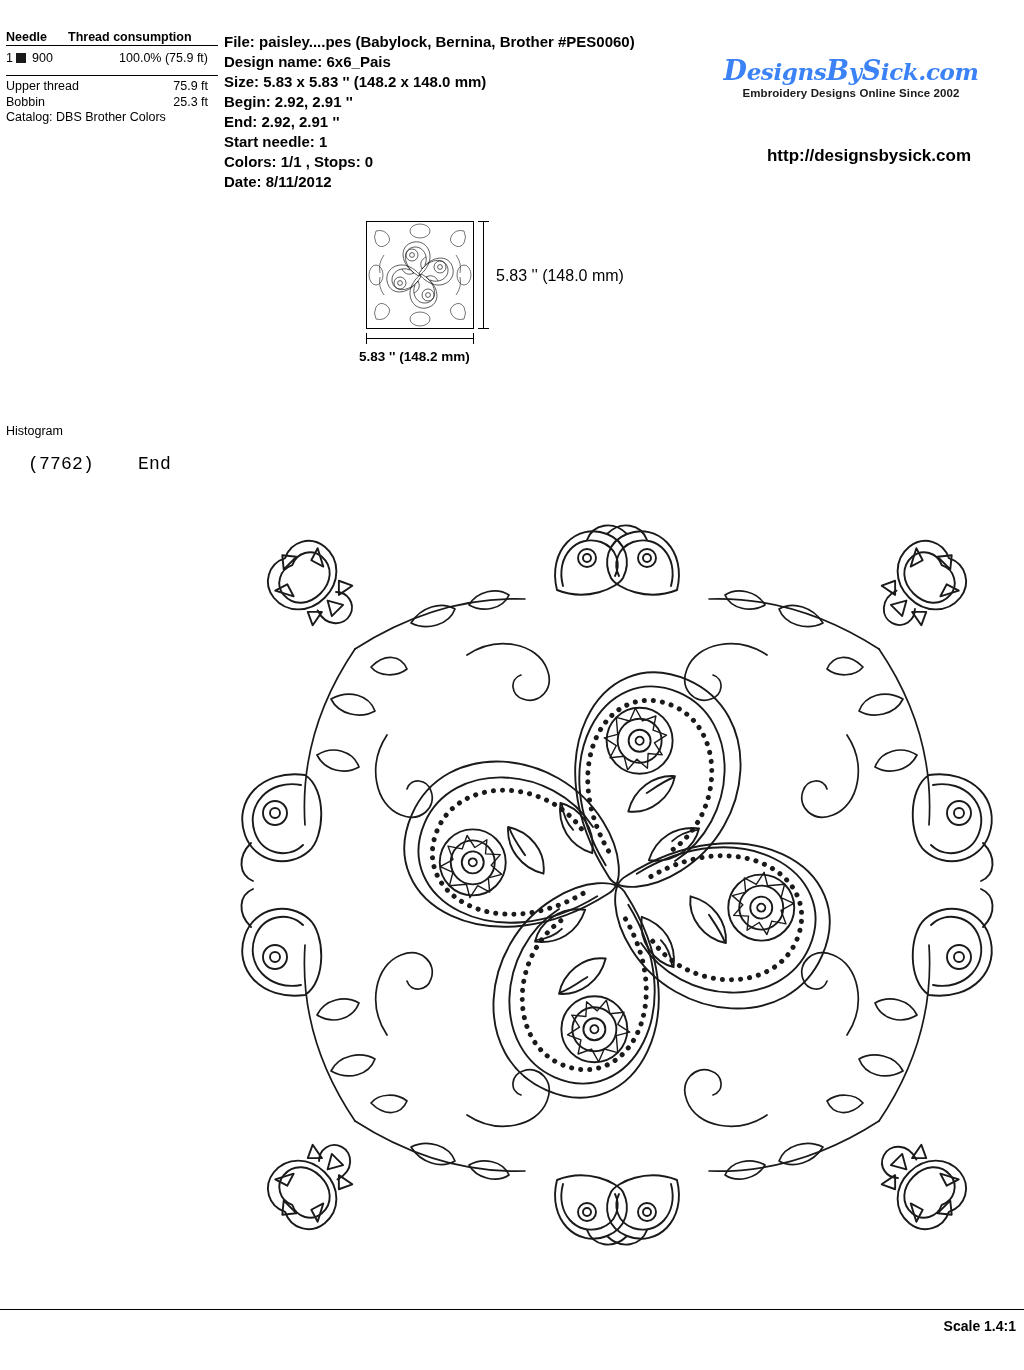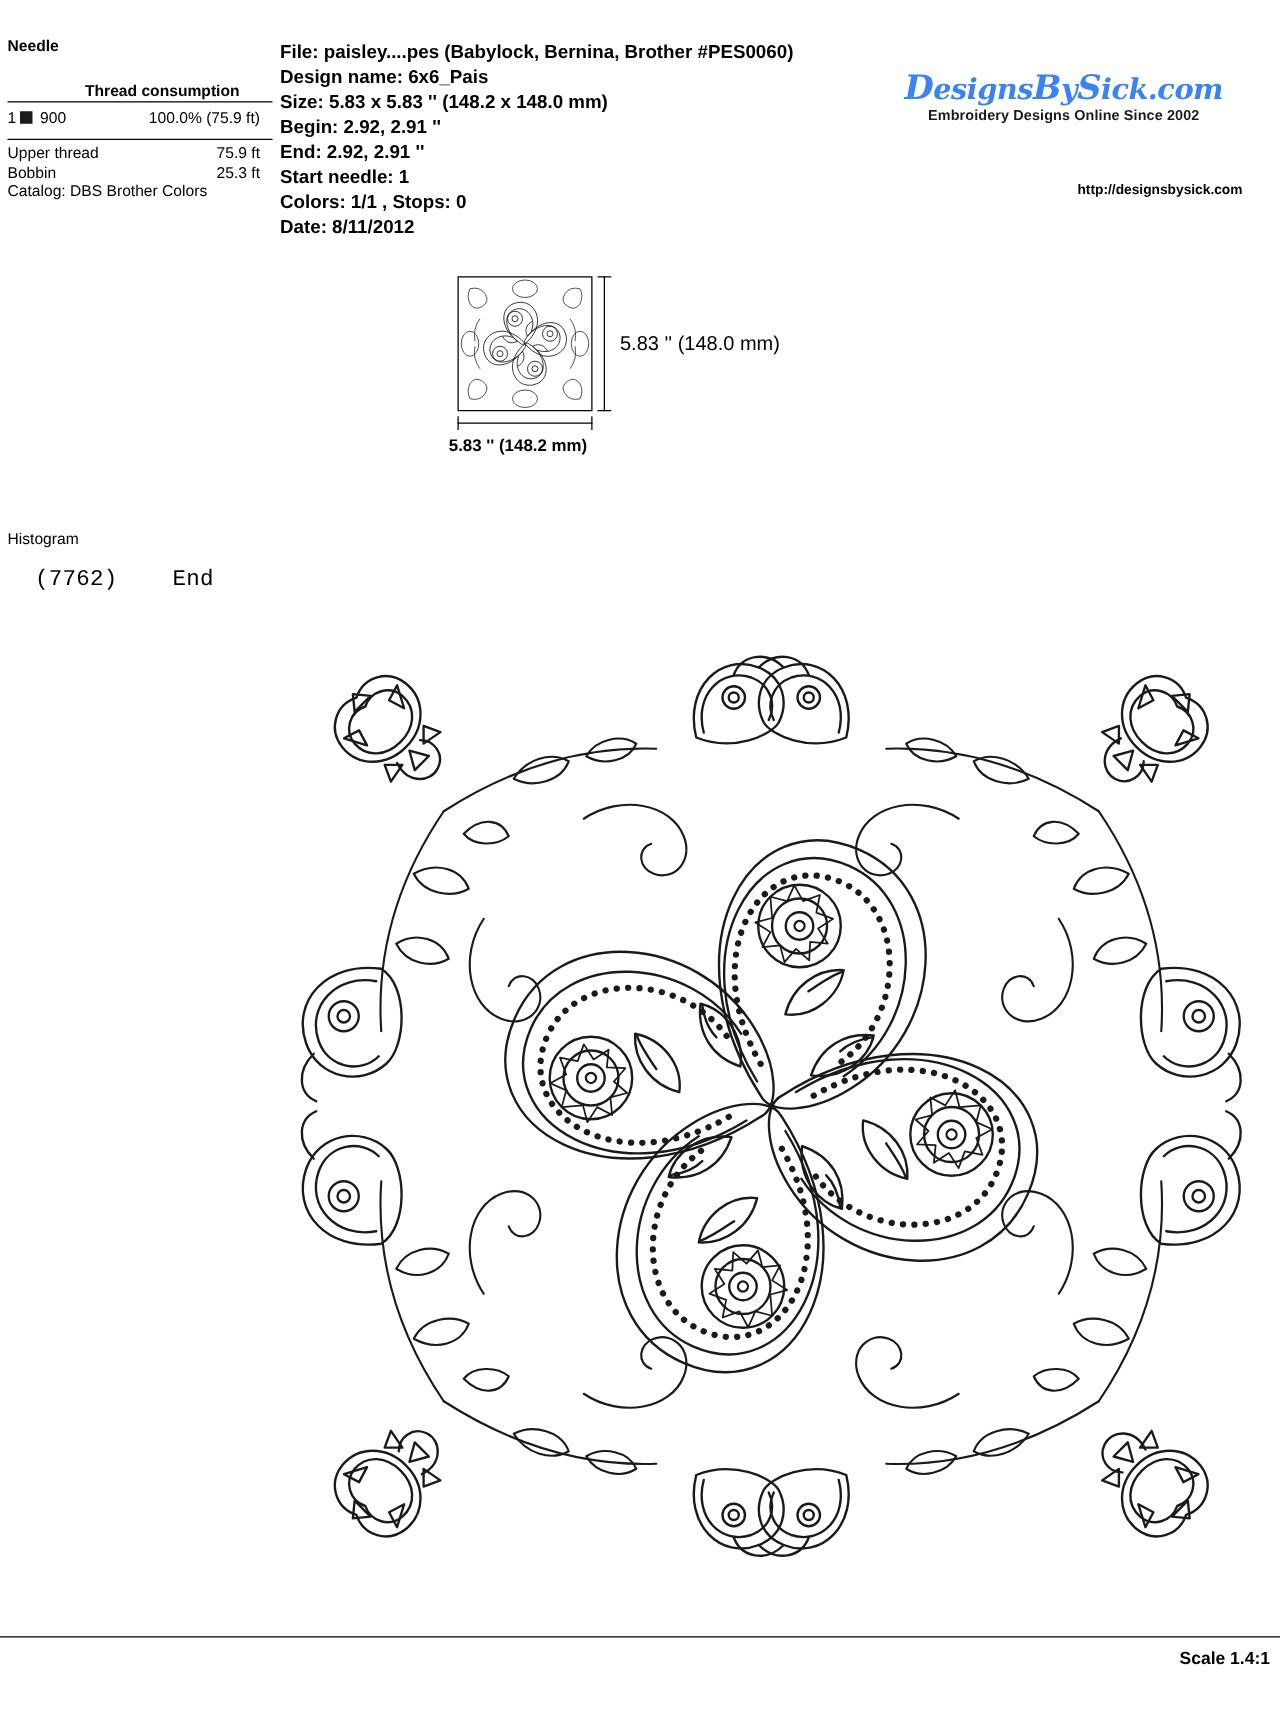--- a/index.html
+++ b/index.html
@@ -25,21 +25,21 @@
     color: #000;
   }
   .thread-head {
     display: flex;
     font-weight: bold;
     font-size: 12.5px;
     border-bottom: 1px solid #000;
     padding-bottom: 1px;
   }
   .thread-head .c1 { width: 62px; }
-  .thread-head .c2 { width: 150px; margin-top: 36px; }
+  .thread-head .c2 { width: 150px; }
   .thread-row {
     display: flex;
     align-items: center;
     margin-top: 5px;
     font-size: 12.5px;
   }
   .needle-no { width: 10px; text-align: left; }
   .swatch {
     display: inline-block;
     width: 10px; height: 10px;
@@ -93,22 +93,22 @@
   .logo-text .cap { font-size: 27px; }
   .logo-sub {
     font-size: 11.5px;
     font-weight: bold;
     color: #1a1a1a;
     margin-top: 1px;
     letter-spacing: 0.1px;
   }
   .site-url {
     position: absolute;
-    right: 30px; top: 146px;
-    font-size: 11px;
+    right: 53px; top: 146px;
+    font-size: 17px;
     font-weight: bold;
     color: #000;
   }
 
   
   .thumb-area {
     position: absolute;
     left: 366px; top: 221px;
     width: 260px; height: 150px;
   }

